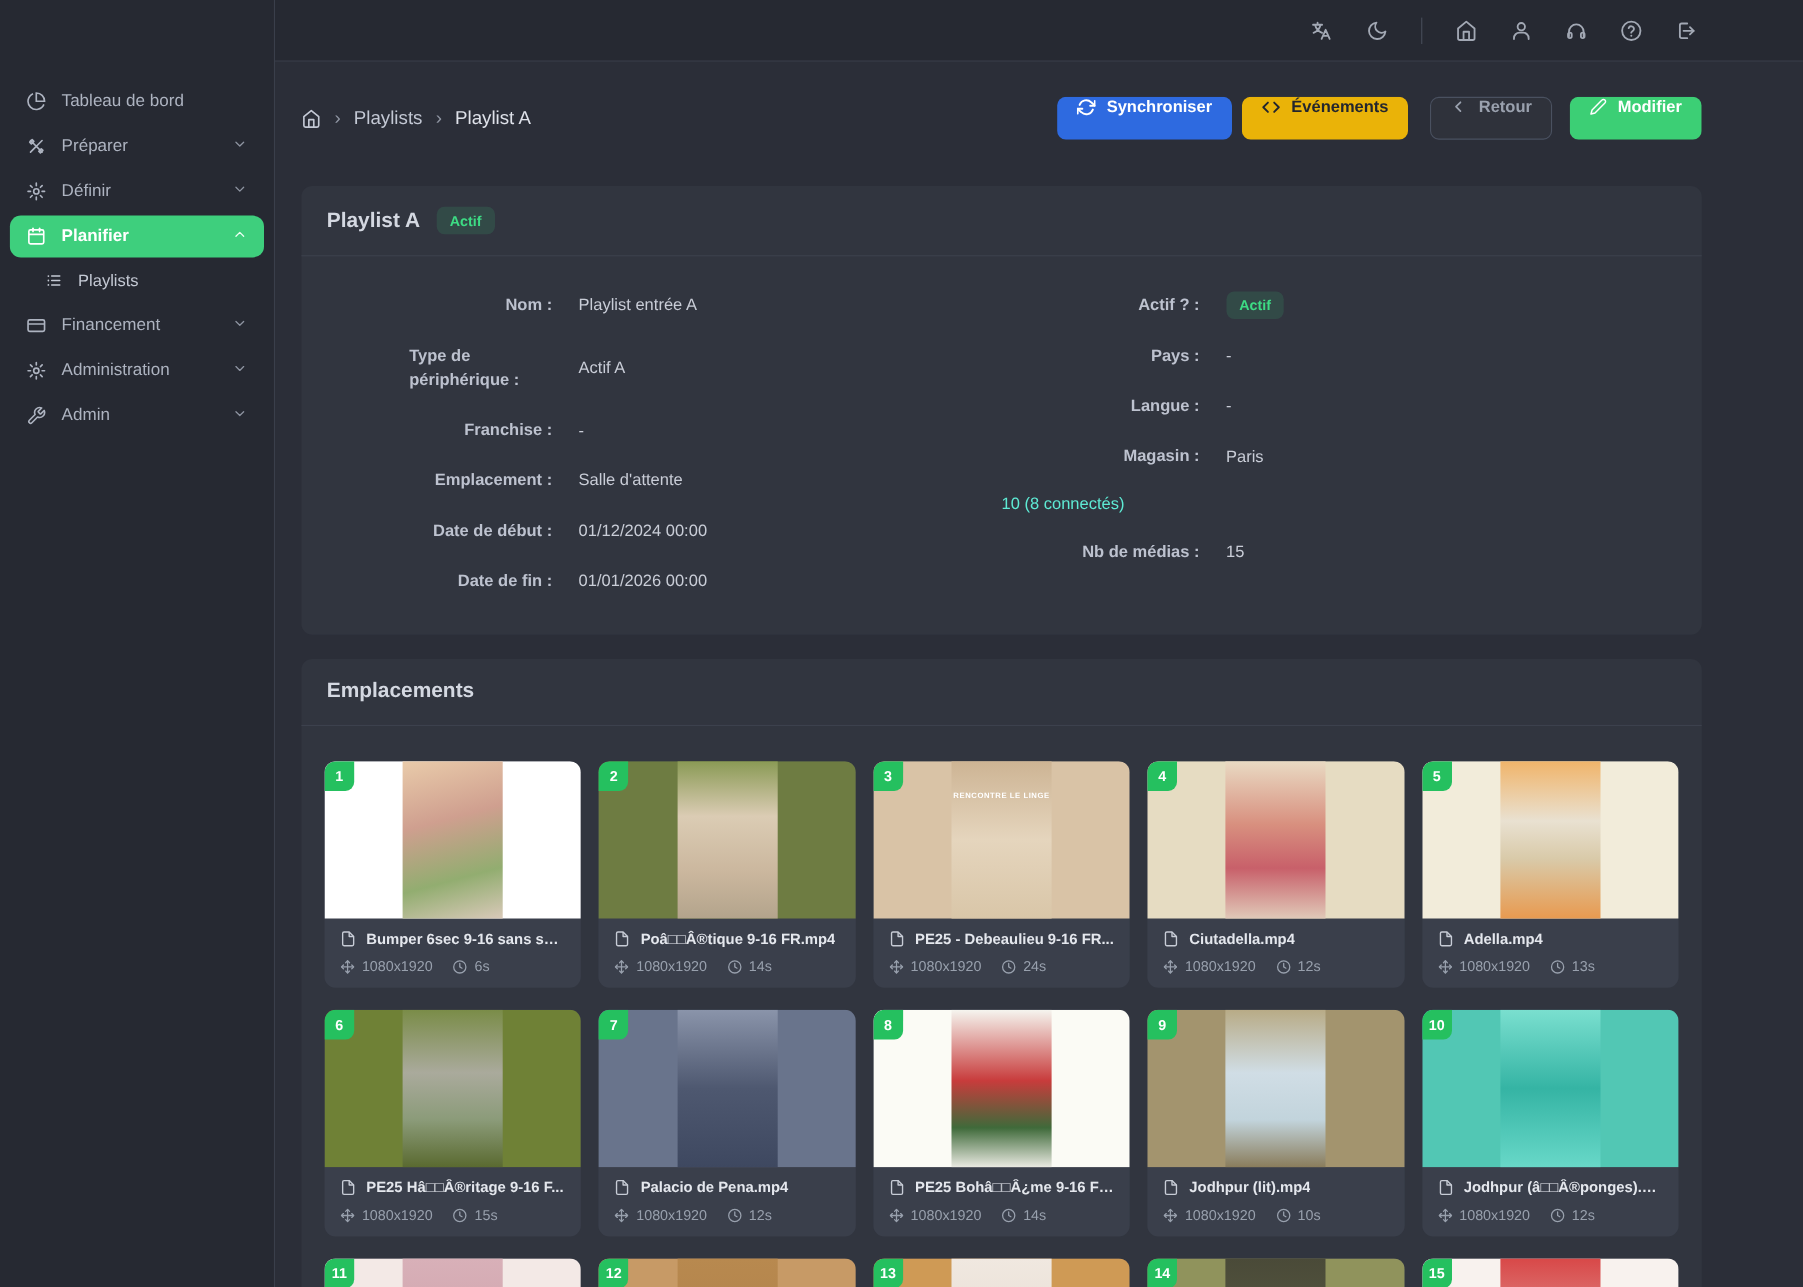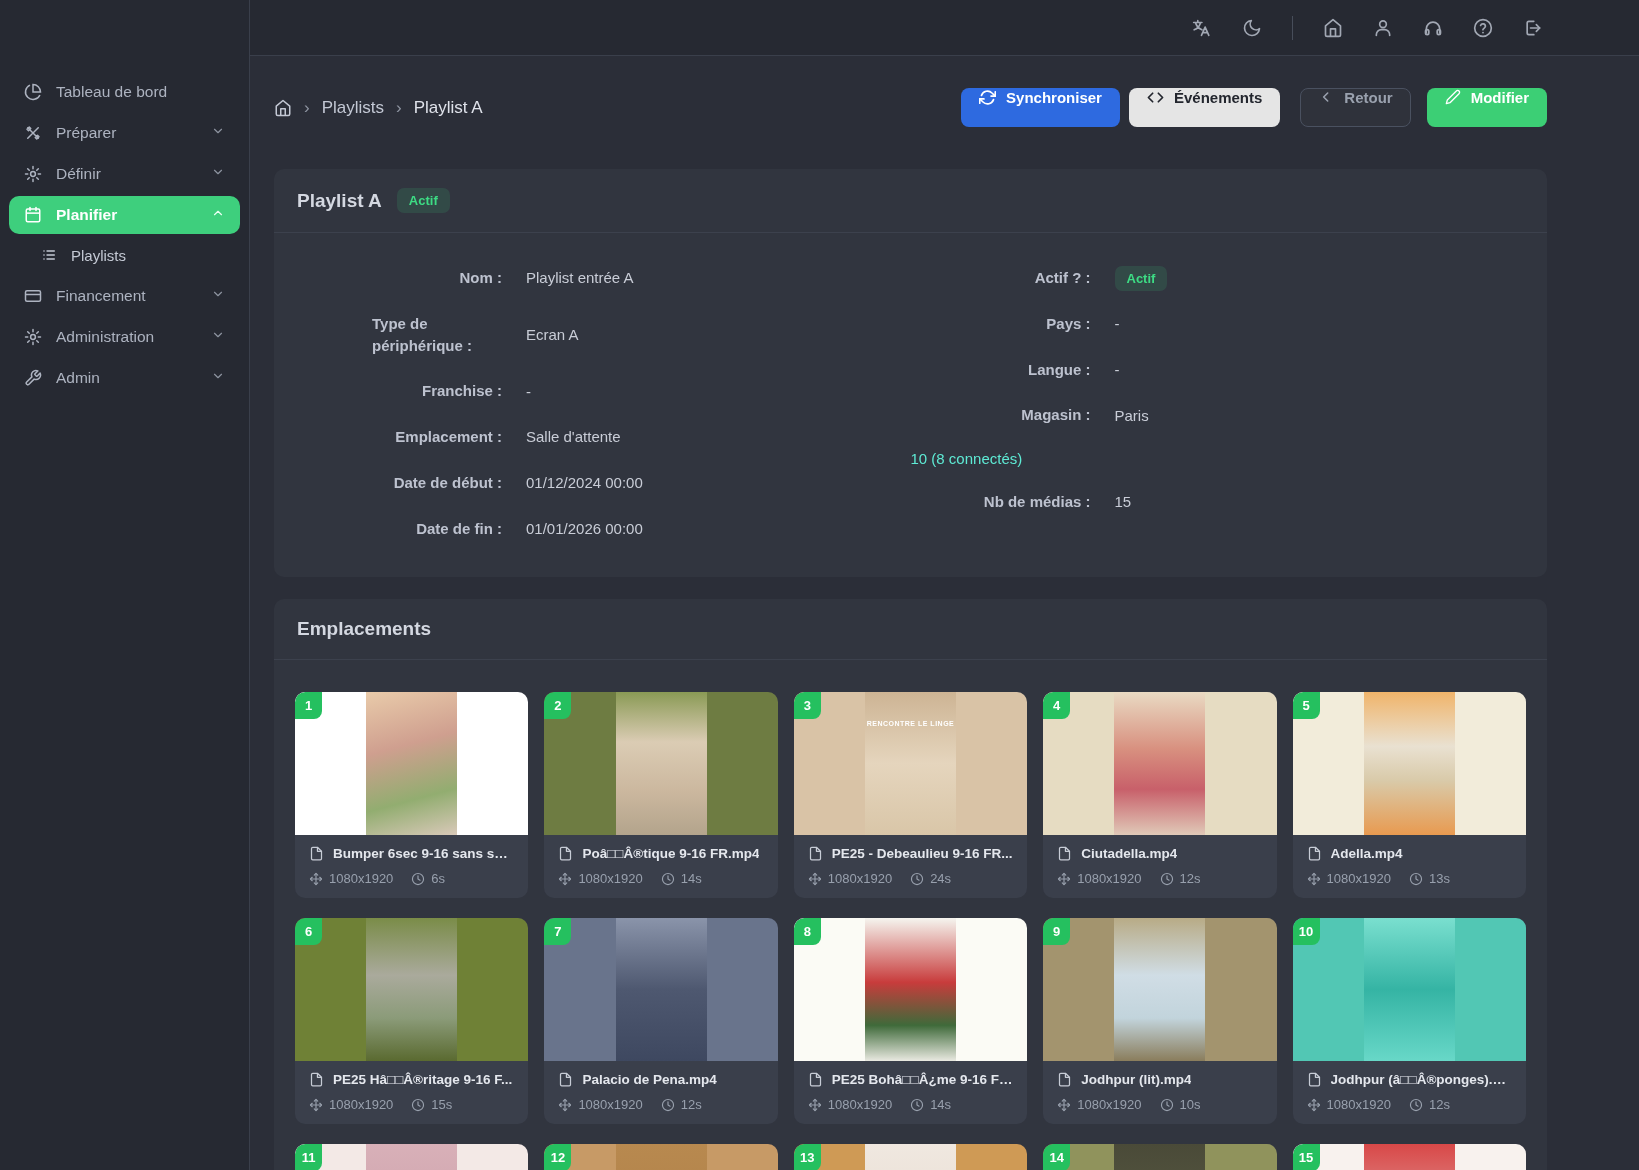--- a/index.html
+++ b/index.html
@@ -44,21 +44,21 @@
   .breadcrumb .crumb-link { color:#c3c8d4; cursor:pointer; }
   .breadcrumb .crumb-current { color:#dfe2ea; }
 
   .actions { display:flex; align-items:center; gap:9px; }
   .btn {
     height:39px; border-radius:8px; border:1px solid transparent;
     display:inline-flex; align-items:flex-start; gap:10px; padding:0 17px;
     font-size:15px; font-weight:bold; font-family:inherit; cursor:pointer;
   }
   .btn-sync { background:#2e6ae0; color:#fff; }
-  .btn-events { background:#e5e5e5; color:#23262e; }
+  .btn-events { background:#eab308; color:#23262e; }
   .btn-back { background:rgba(255,255,255,0.02); border-color:#4a5160; color:#9aa1ae; margin-left:11px; }
   .btn-edit { background:#3ccf75; color:#fff; margin-left:7px; }
 
   .panel { background:#31353f; border-radius:10px; margin-bottom:22px; }
   .panel-h {
     padding:19px 23px; display:flex; align-items:center; gap:15px;
     border-bottom:1px solid #3c414d;
     font-size:19px; font-weight:bold; color:#d4d8e1;
   }
   .badge-actif {
@@ -373,21 +373,21 @@
             <div class="drow">
                 <div class="dlabel">
                   <span>Nom :</span>
                 </div>
                 <div class="dvalue">Playlist entrée A</div>
               </div>
             <div class="drow">
                 <div class="dlabel">
                   <span>Type de périphérique :</span>
                 </div>
-                <div class="dvalue">Ecran A</div>
+                <div class="dvalue">Actif A</div>
               </div>
             <div class="drow">
                 <div class="dlabel">
                   <span>Franchise :</span>
                 </div>
                 <div class="dvalue">-</div>
               </div>
             <div class="drow">
                 <div class="dlabel">
                   <span>Emplacement :</span>

